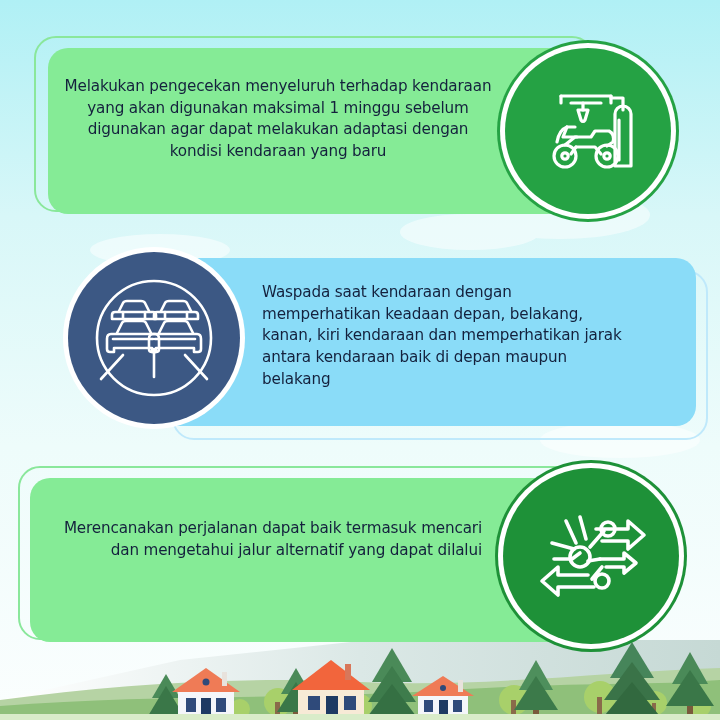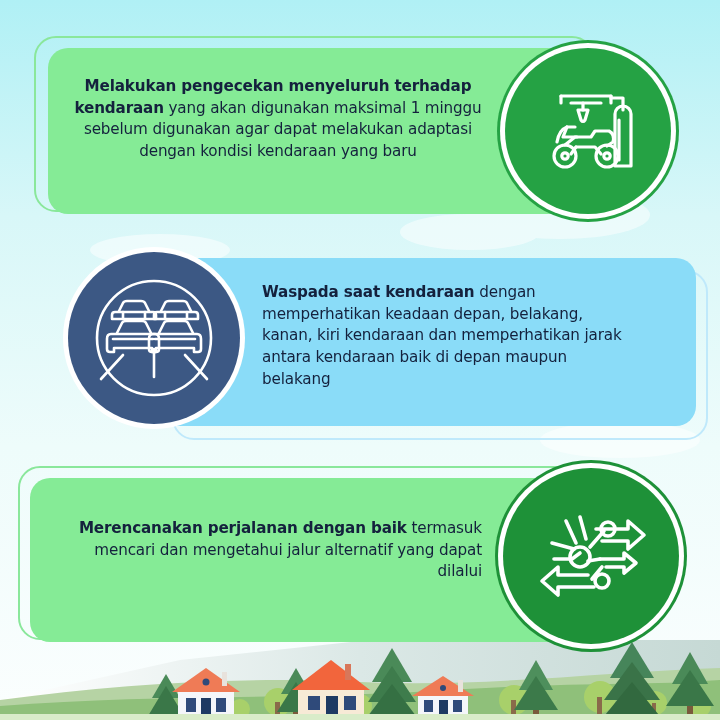--- a/index.html
+++ b/index.html
@@ -26,21 +26,21 @@
     position:absolute;
     border-radius:20px;
   }
   .panel-text {
     position:absolute;
     color:#14213d;
     font-size:15.2px;
     line-height:1.43;
     letter-spacing:-0.15px;
   }
-  .panel-text b { font-weight:bold;margin-top:43px; }
+  .panel-text b { font-weight:normal;margin-top:43px; }
 
   .badge {
     position:absolute;
     border-radius:50%;
     display:flex;
     align-items:center;
     justify-content:center;
     z-index:5;
   }
   .badge svg { display:block; }
@@ -247,21 +247,21 @@
       <path d="M70 67 L114 67 Q118 67 118 72 L118 82 Q118 85 115 85 L111 85 L111 81 L73 81 L73 85 L69 85 Q66 85 66 82 L66 72 Q66 67 70 67 Z"></path>
       <path d="M72 72 L112 72"></path>
     </svg>
   </div>
 </div>
 
 <div class="card-wrap">
   <div class="outline" id="card3-outline"></div>
   <div class="panel" id="card3-panel"></div>
   <div class="panel-text" id="card3-text">
-    <b>Merencanakan perjalanan dengan baik</b><span> termasuk mencari dan mengetahui jalur alternatif yang dapat dilalui</span>
+    <b>Merencanakan perjalanan dapat baik</b><span> termasuk mencari dan mengetahui jalur alternatif yang dapat dilalui</span>
   </div>
   <div class="badge" id="card3-badge">
     <svg width="118" height="118" viewBox="0 0 118 118" fill="none" stroke="#ffffff" stroke-width="3.6" stroke-linecap="round" stroke-linejoin="round">
 
       <path d="M64 32 L96 32 L96 24 L112 38 L96 52 L96 44 L70 44"></path>
 
       <path d="M68 62 L92 62 L92 56 L104 66 L92 76 L92 70 L74 70"></path>
 
       <path d="M56 78 L26 78 L26 70 L10 84 L26 98 L26 90 L62 90"></path>
 

